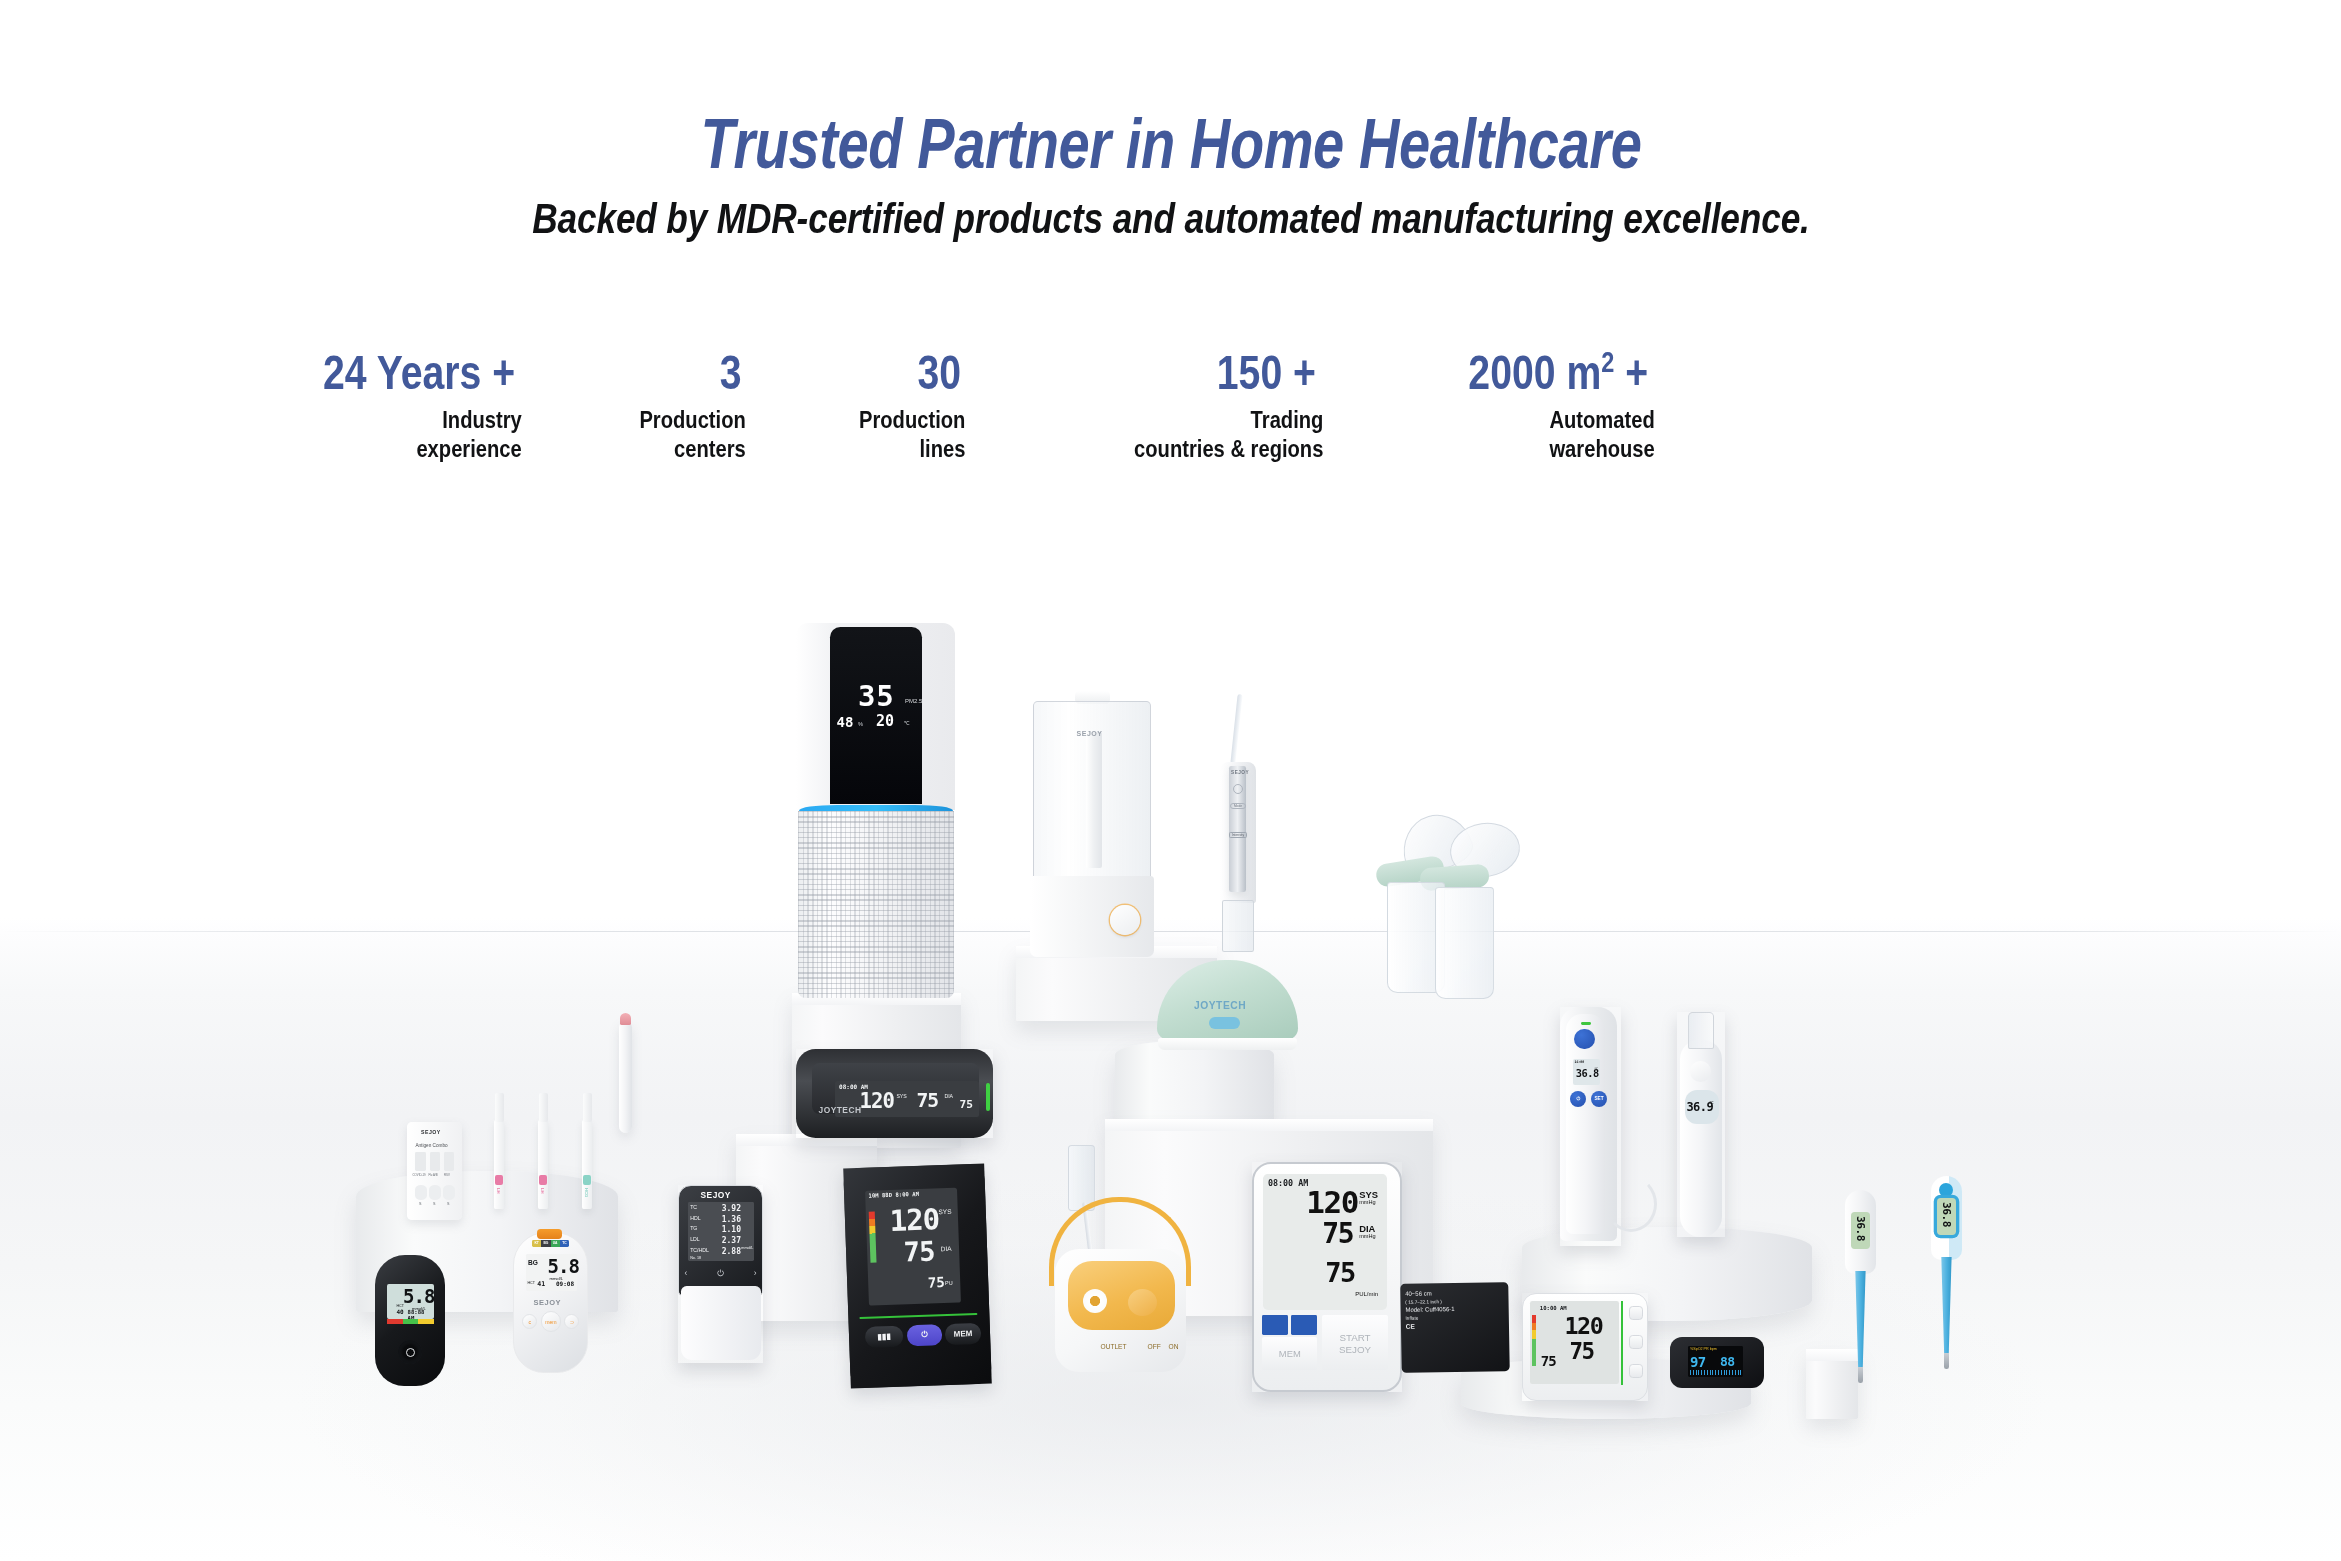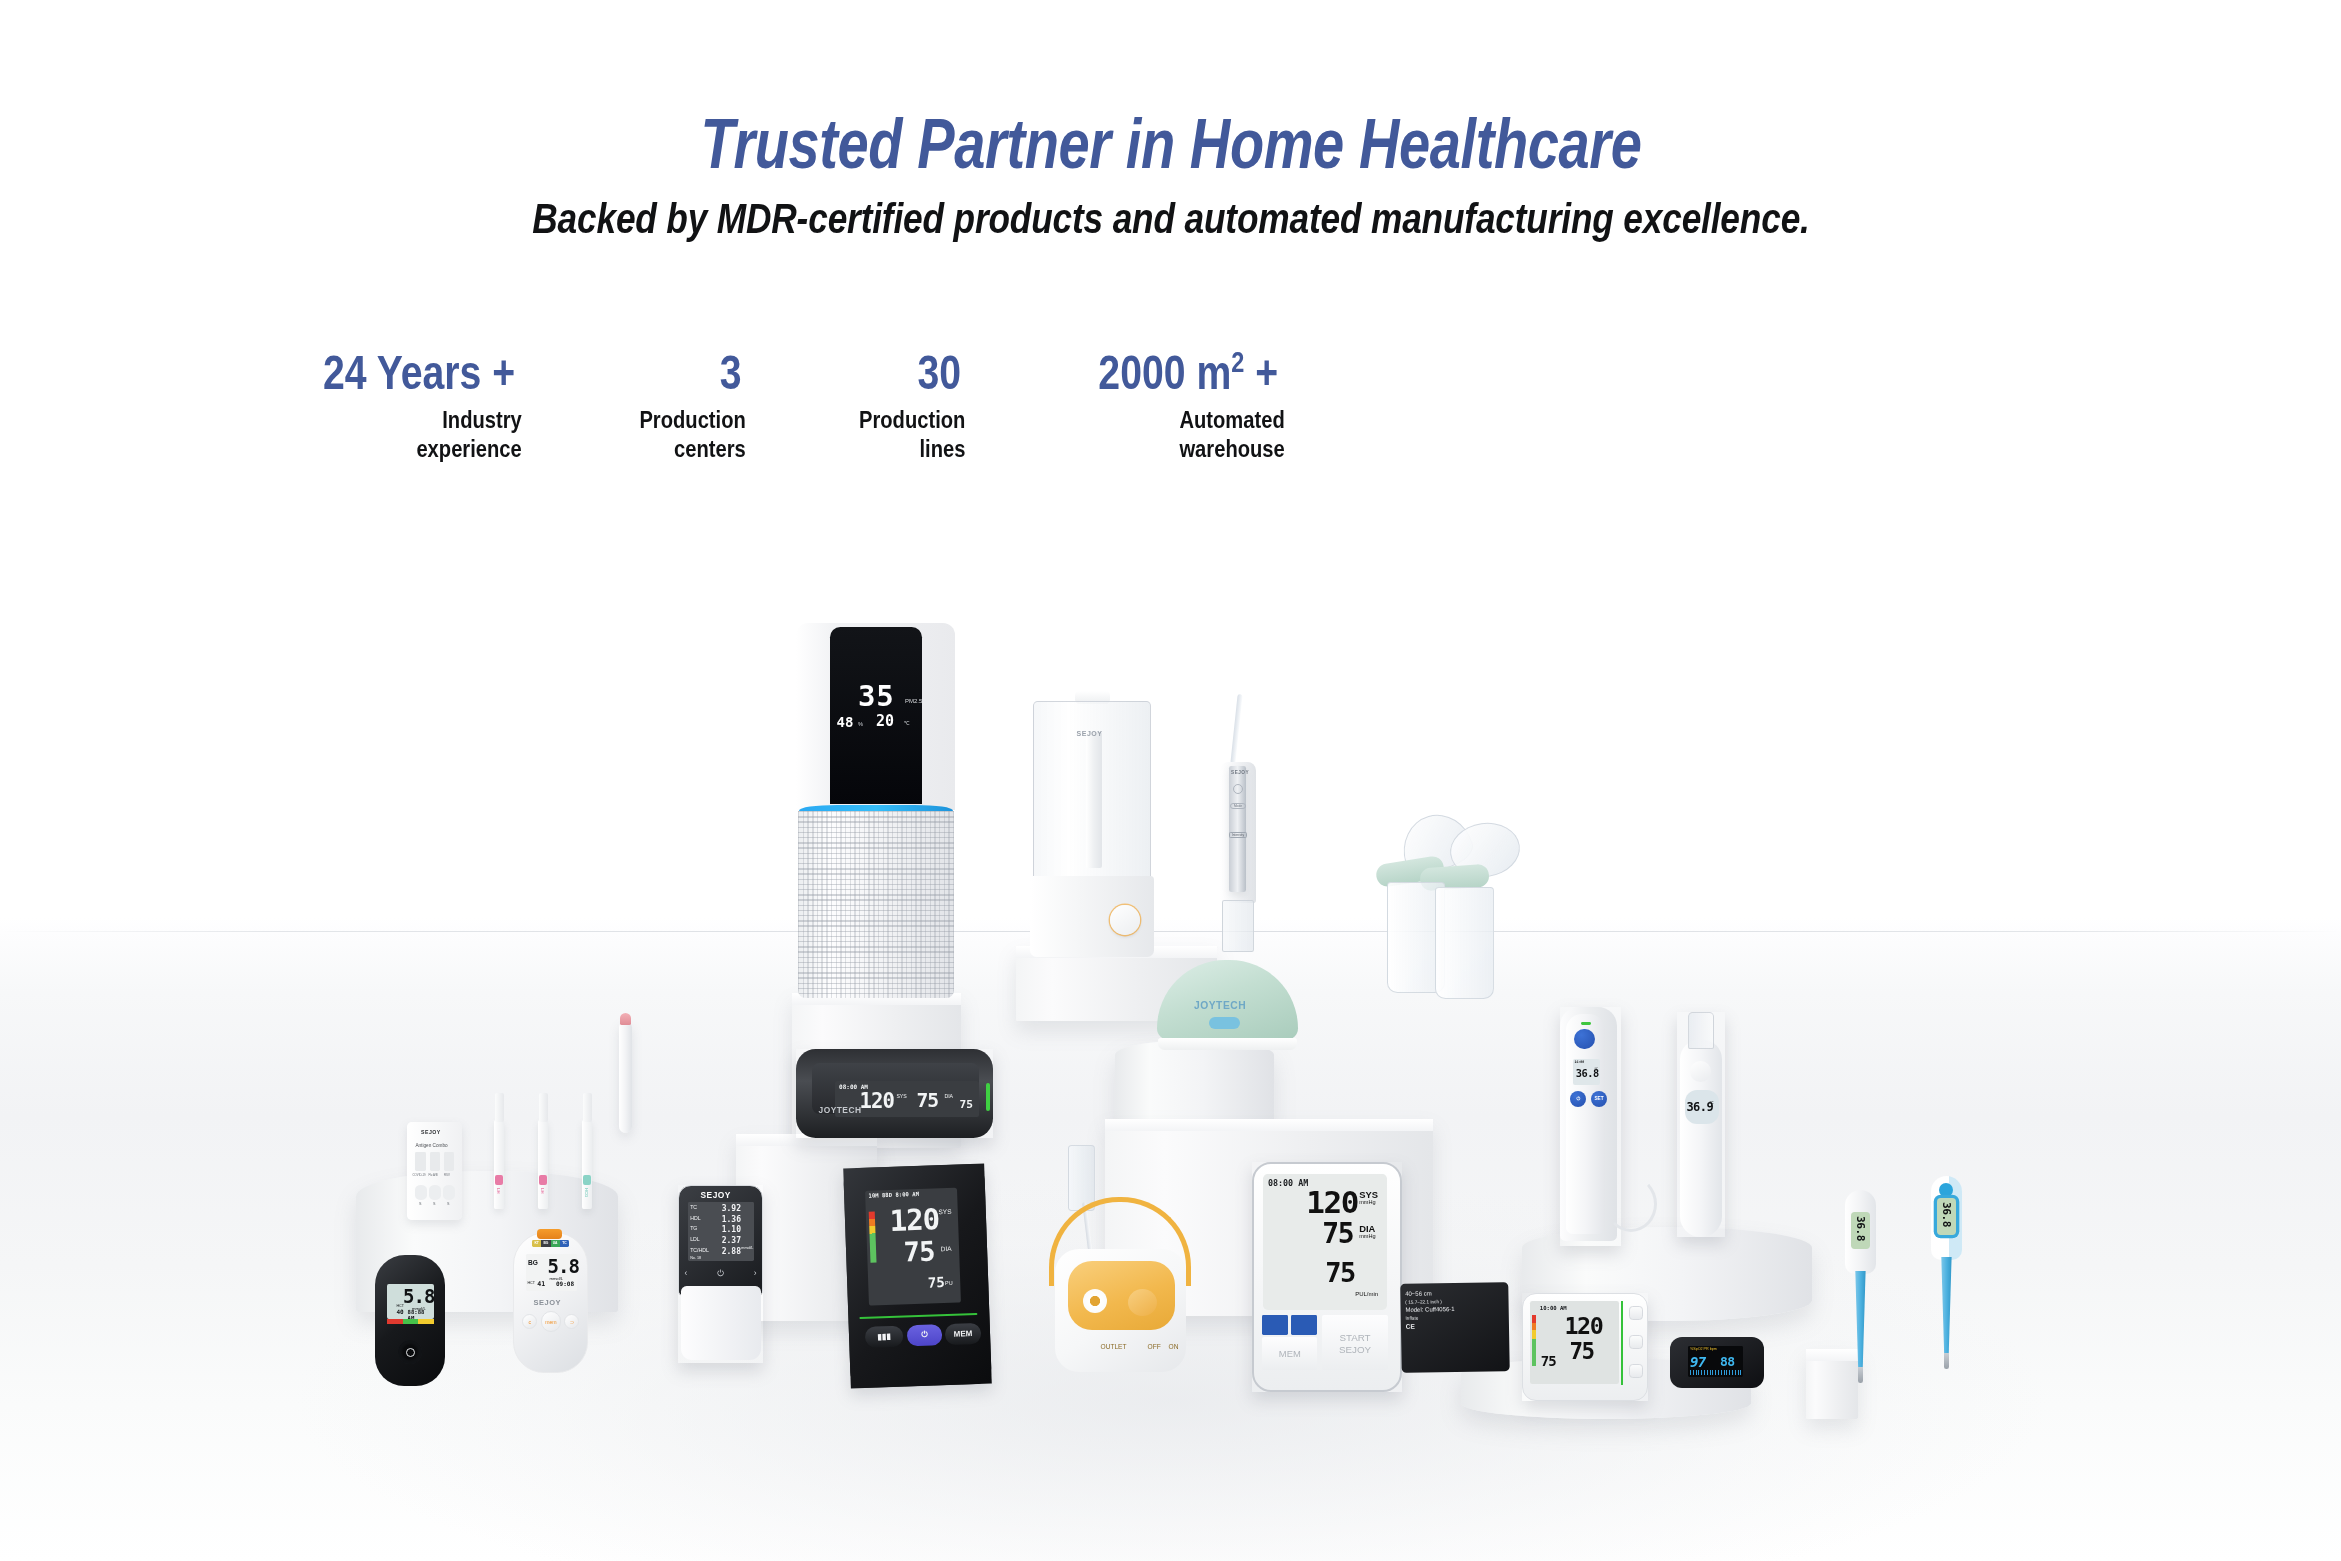--- a/index.html
+++ b/index.html
@@ -377,21 +377,21 @@
   }
 
   
   #oxi{ left:1670px; top:1337px; width:94px; height:51px; }
   #oxi .body{
     position:absolute; inset:0; border-radius:12px;
     background:linear-gradient(150deg,#2c2e33,#0e0f12);
   }
   #oxi .scr{ position:absolute; left:18px; top:9.4px; width:55px; height:31px; background:#08090b; border-radius:1.4px; }
   #oxi .hdr{ position:absolute; left:1.9px; top:0.9px; font-size:3.7px; color:#f0c12c; }
-  #oxi .spo2{ position:absolute; left:1.9px; top:7.5px; font-size:14px; color:#3fb8f0; letter-spacing:-0.5px;font-style:italic; }
+  #oxi .spo2{ position:absolute; left:1.9px; top:7.5px; font-size:14px; color:#3fb8f0; letter-spacing:-0.5px; }
   #oxi .pr{ position:absolute; left:32px; top:7.5px; font-size:13px; color:#3fb8f0; letter-spacing:-0.5px; }
   #oxi .wave{
     position:absolute; left:1.9px; top:23.4px; width:51px; height:5.6px;
     background:repeating-linear-gradient(to right,#2f9ddb 0 0.9px, transparent 0.9px 2.8px);
   }
 
   
   #gmblack{ left:375px; top:1255px; width:70px; height:131px; }
   #gmblack .body{
     position:absolute; inset:0; border-radius:30px 30px 29px 29px;
@@ -582,20 +582,25 @@
   <div class="stat s1">
     <div class="num">3</div>
     <div class="lbl">Production
 centers</div>
   </div>
   <div class="stat s2">
     <div class="num">30</div>
     <div class="lbl">Production
 lines</div>
   </div>
+  <div class="stat s3">
+    <div class="num">150 +</div>
+    <div class="lbl">Trading
+countries &amp; regions</div>
+  </div>
   <div class="stat s5">
     <div class="num"><span>2000 m</span><sup>2</sup><span> +</span></div>
     <div class="lbl">Automated
 warehouse</div>
   </div>
 </div>
 
 <div id="scene">
 
   <div class="obj plinth" id="p-purifier">

